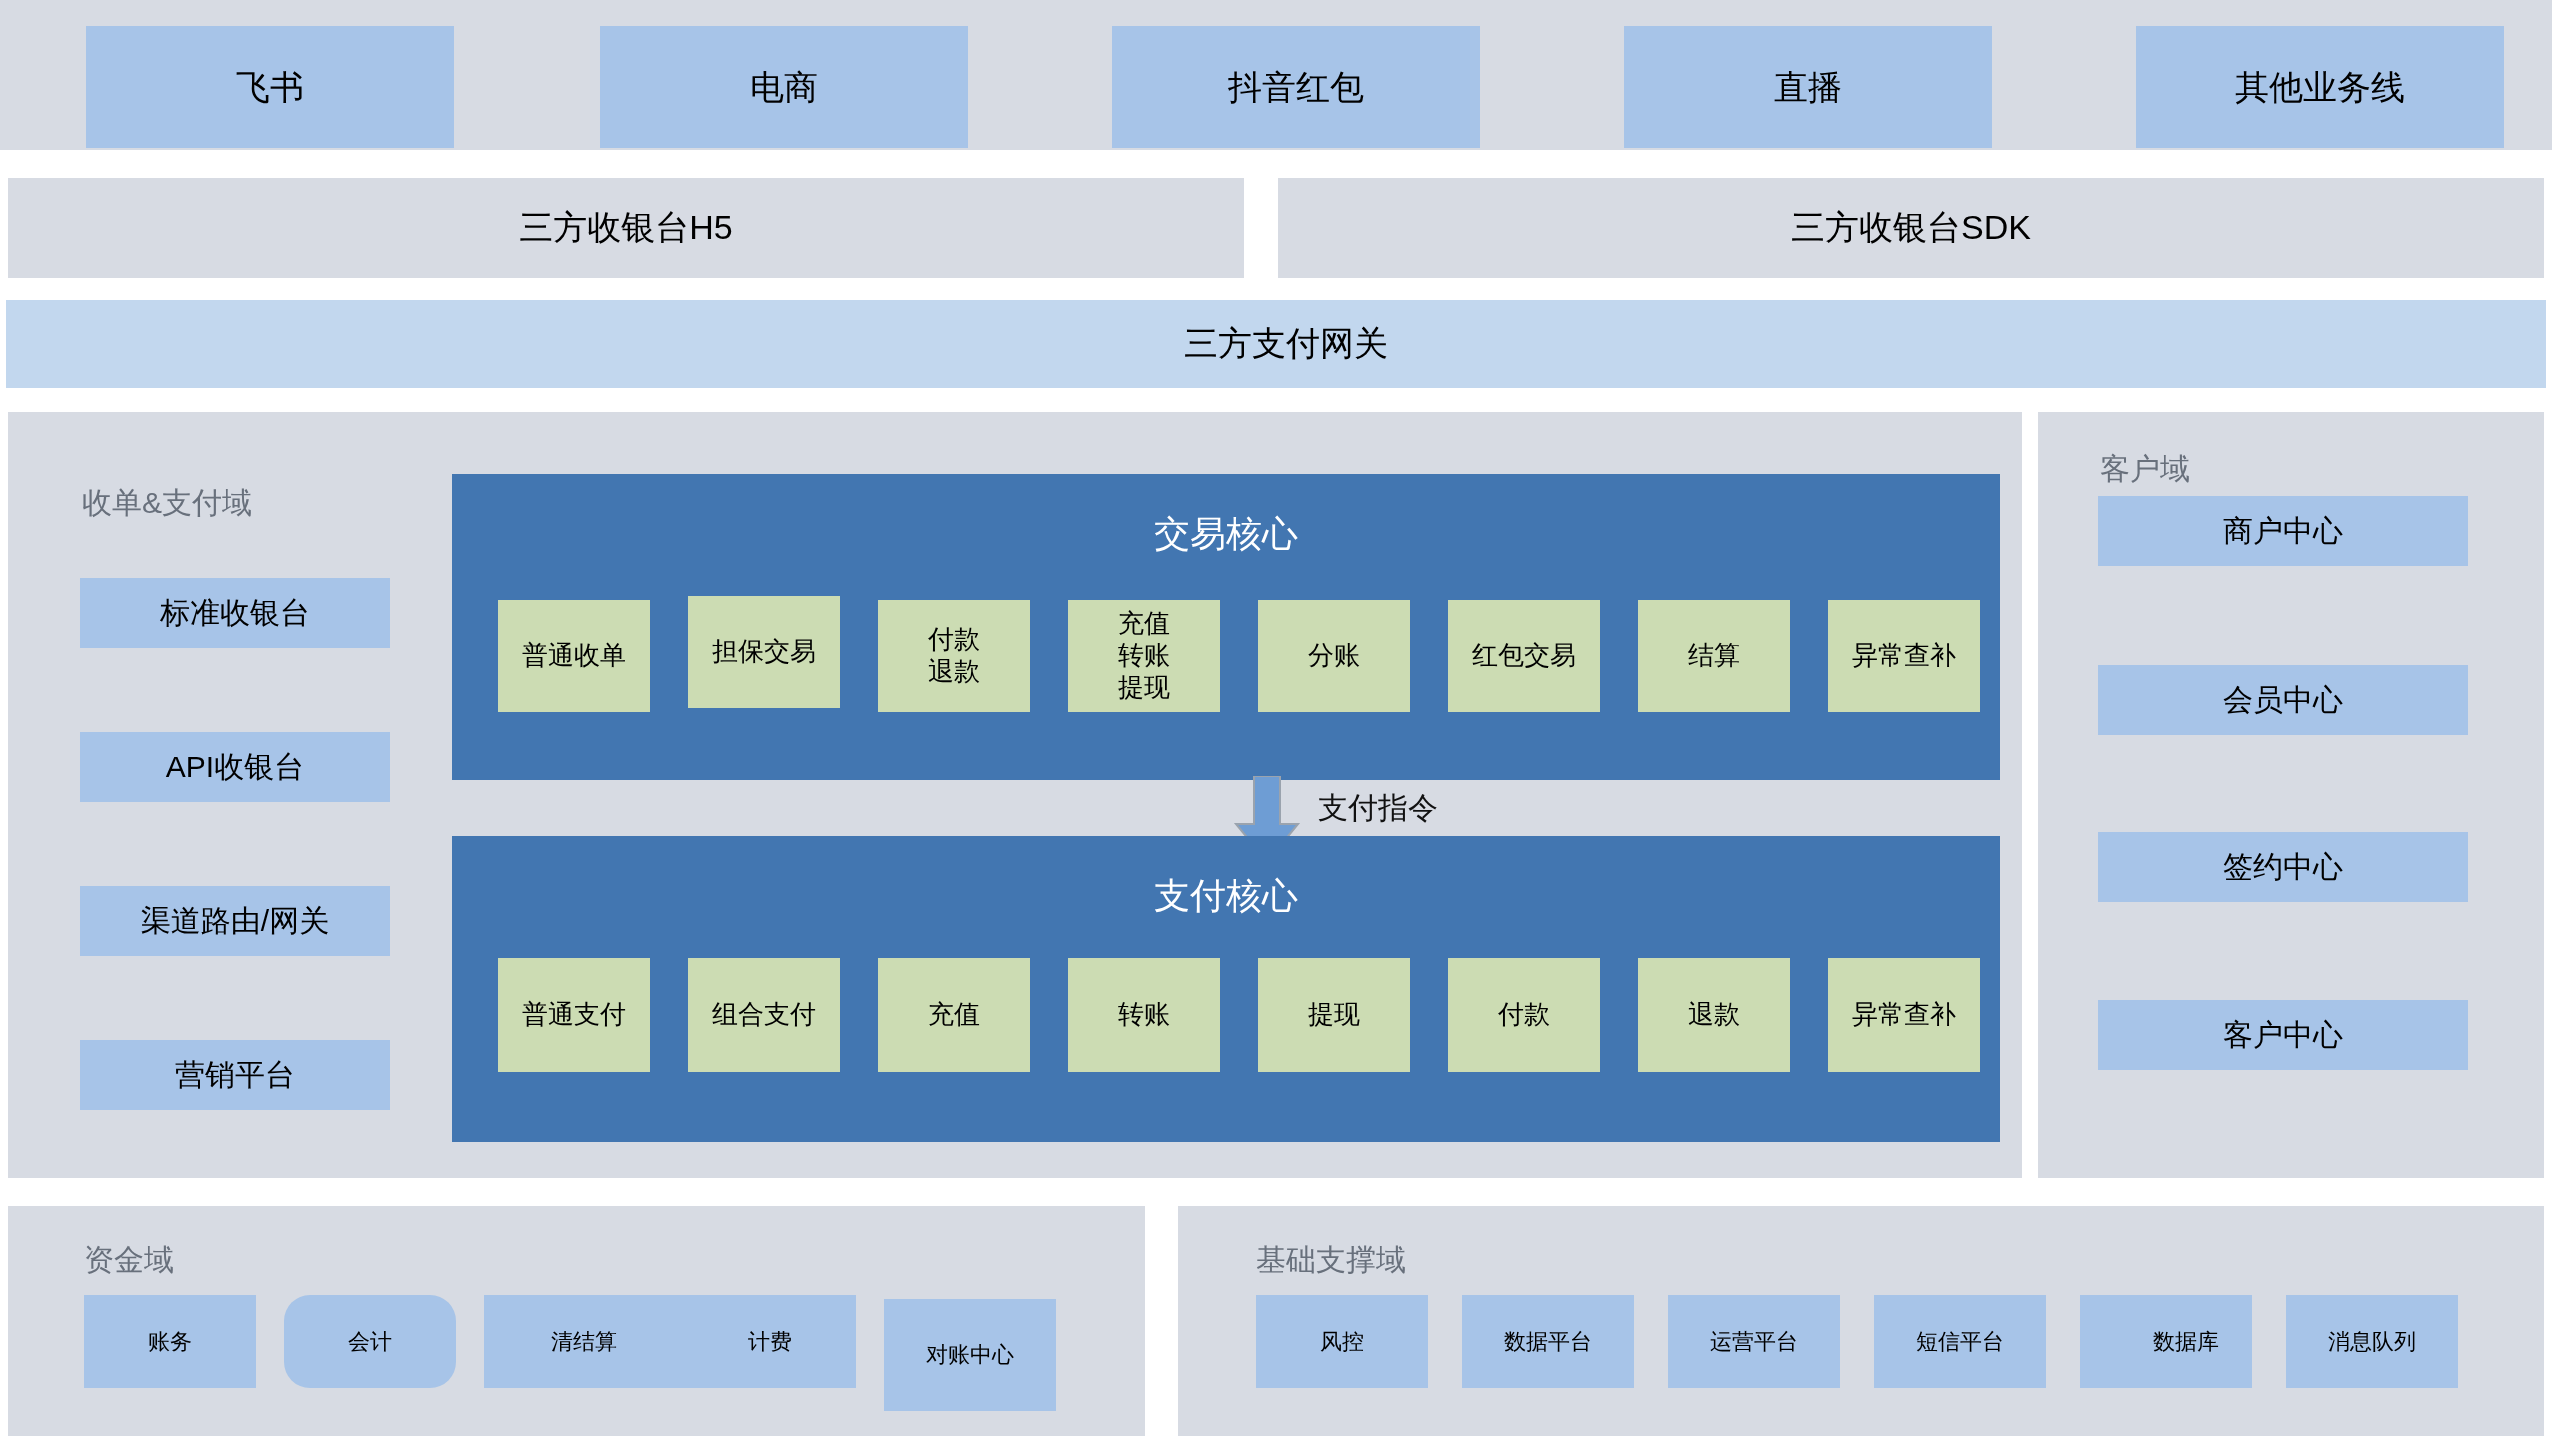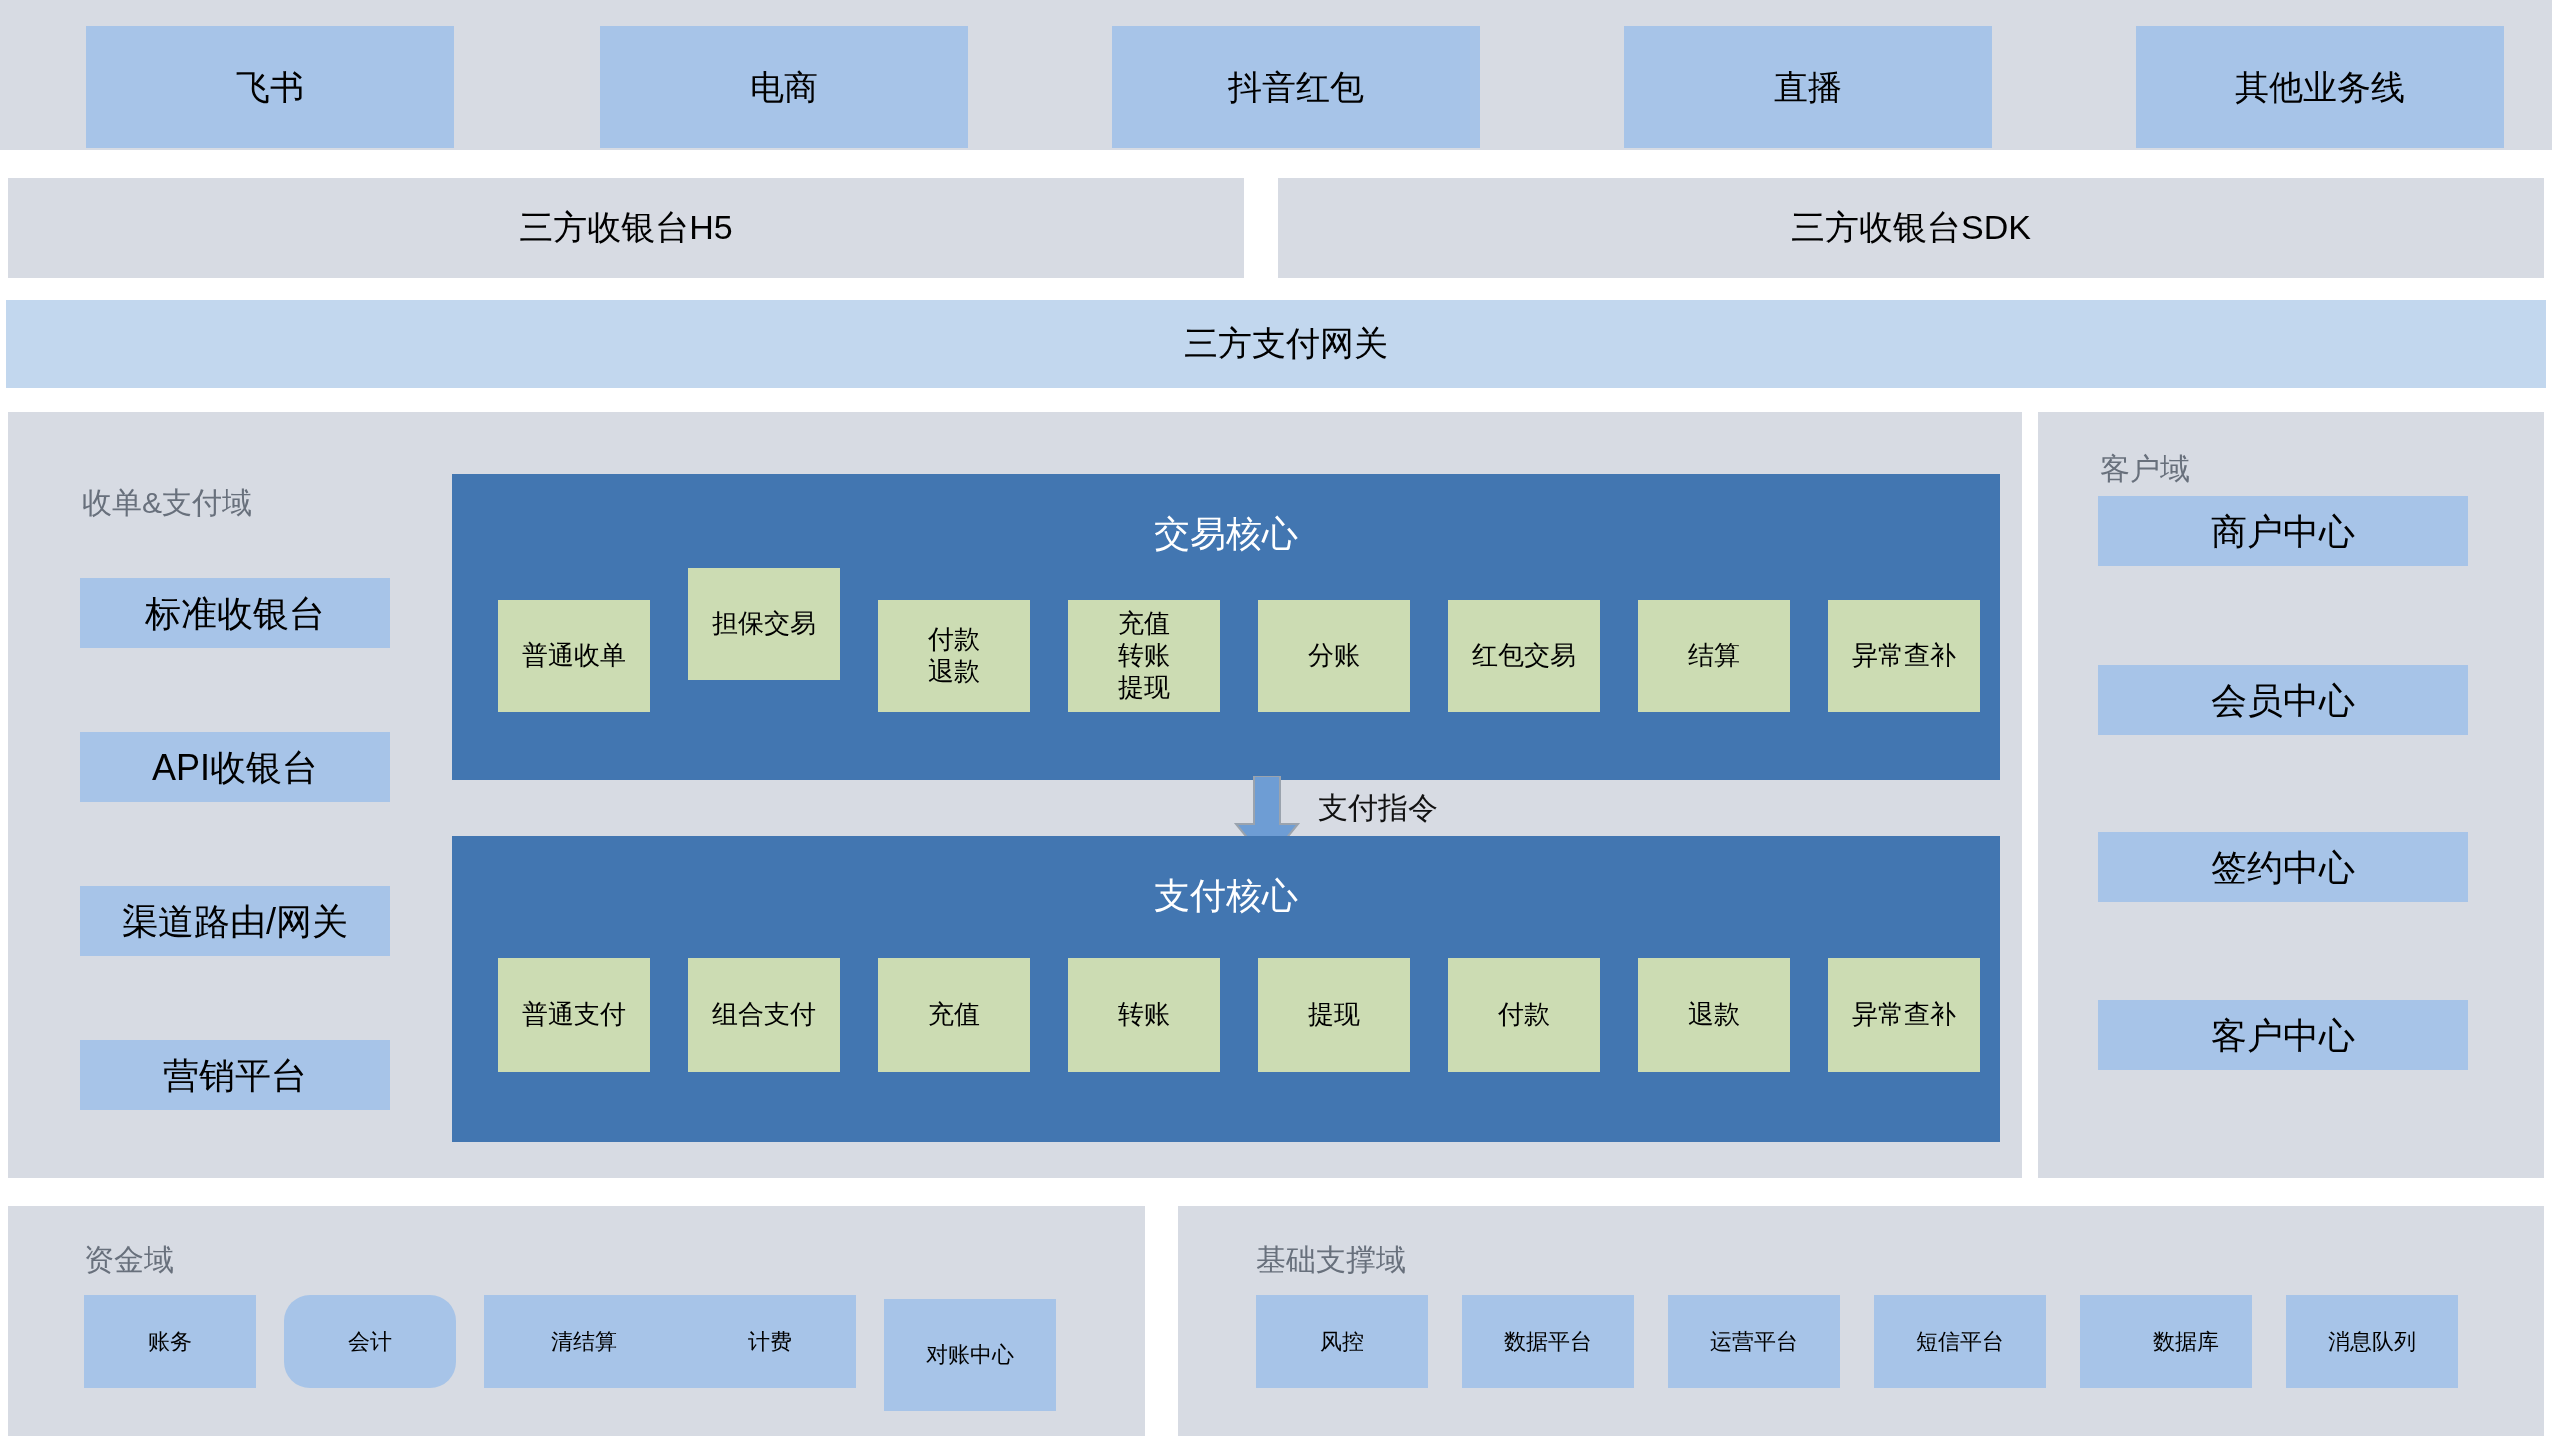--- a/index.html
+++ b/index.html
@@ -22,21 +22,21 @@
               color:#000000;text-align:center;line-height:1.22;}
 
   
   .band-label{display:flex;align-items:center;justify-content:center;
               color:#000000;}
   .domain-title{color:#68707C;font-size:30px;}
   .core-title{color:#FFFFFF;font-size:36px;text-align:center;width:100%;}
   .instr-label{color:#111111;font-size:30px;white-space:nowrap;}
 
   .f34{font-size:34px;}
-  .f30{font-size:36px;}
+  .f30{font-size:30px;}
   .f26{font-size:26px;}
   .f25{font-size:22px;}
 
   .arrow-wrap{pointer-events:none;}
 </style>
 </head>
 <body>
 
 <div class="abs gray-panel" style="left:0;top:0;width:2552px;height:150px;"></div>
 
@@ -57,21 +57,21 @@
 
 <div class="abs blue-tile f30" style="left:80px;top:578px;width:310px;height:70px;">标准收银台</div>
 <div class="abs blue-tile f30" style="left:80px;top:732px;width:310px;height:70px;">API收银台</div>
 <div class="abs blue-tile f30" style="left:80px;top:886px;width:310px;height:70px;">渠道路由/网关</div>
 <div class="abs blue-tile f30" style="left:80px;top:1040px;width:310px;height:70px;">营销平台</div>
 
 <div class="abs blue-core" style="left:452px;top:474px;width:1548px;height:306px;"></div>
 <div class="abs core-title" style="left:452px;top:510px;width:1548px;">交易核心</div>
 
 <div class="abs green-tile f26" style="left:498px;top:600px;width:152px;height:112px;white-space:pre-line;">普通收单</div>
-<div class="abs green-tile f26" style="left:688px;top:568px;width:152px;height:112px;white-space:pre-line;">担保交易</div>
+<div class="abs green-tile f26" style="left:688px;top:596px;width:152px;height:112px;white-space:pre-line;">担保交易</div>
 <div class="abs green-tile f26" style="left:878px;top:600px;width:152px;height:112px;white-space:pre-line;">付款
 退款</div>
 <div class="abs green-tile f26" style="left:1068px;top:600px;width:152px;height:112px;white-space:pre-line;">充值
 转账
 提现</div>
 <div class="abs green-tile f26" style="left:1258px;top:600px;width:152px;height:112px;white-space:pre-line;">分账</div>
 <div class="abs green-tile f26" style="left:1448px;top:600px;width:152px;height:112px;white-space:pre-line;">红包交易</div>
 <div class="abs green-tile f26" style="left:1638px;top:600px;width:152px;height:112px;white-space:pre-line;">结算</div>
 <div class="abs green-tile f26" style="left:1828px;top:600px;width:152px;height:112px;white-space:pre-line;">异常查补</div>
 

